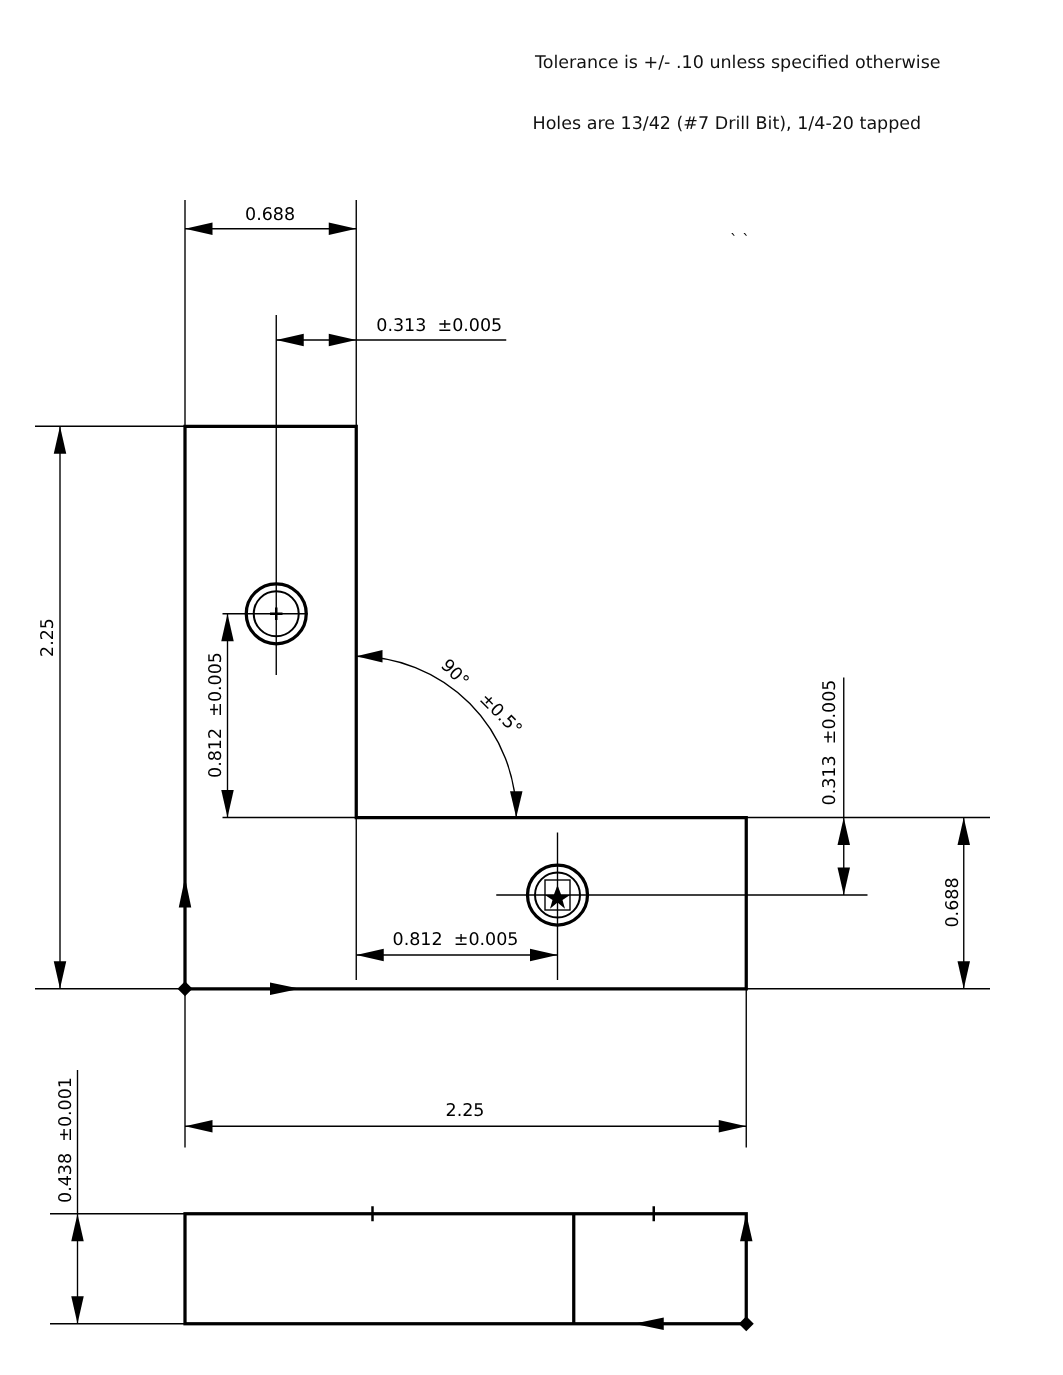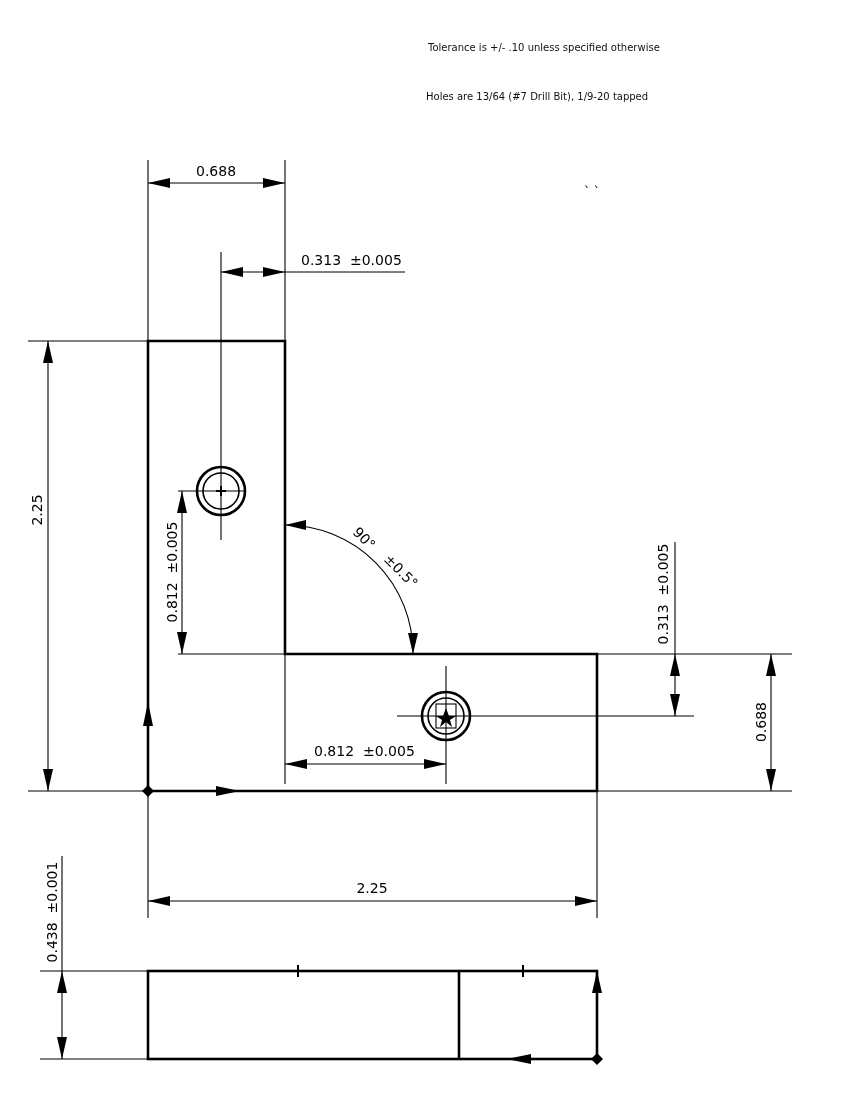--- a/index.html
+++ b/index.html
@@ -1,29 +1,29 @@
 <!DOCTYPE html>
 <html><head>
 <meta charset="utf-8">
 <style>
   html, body { margin: 0; padding: 0; background: #ffffff; }
   body { width: 850px; height: 1100px; position: relative; overflow: hidden;
          font-family: "DejaVu Sans", sans-serif; color: #000; }
-  .note { position: absolute; font-size: 10px; white-space: nowrap; color: #111; }
+  .note { position: absolute; font-size: 14px; white-space: nowrap; color: #111; }
   svg { position: absolute; left: 0; top: 0; }
   svg text { font-family: "DejaVu Sans", sans-serif; font-size: 14px; fill: #000; }
   .thick { stroke: #000; stroke-width: 2.6; fill: none; }
   .thin { stroke: #000; stroke-width: 1.1; fill: none; }
   .arrow { fill: #000; stroke: none; }
 </style>
 </head>
 <body>
 
 <div class="note" style="left:428px; top:42px;">Tolerance is +/- .10 unless specified otherwise</div>
-<div class="note" style="left:426px; top:91px;">Holes are 13/64 (#7 Drill Bit), 1/9-20 tapped</div>
+<div class="note" style="left:426px; top:91px;">Holes are 13/42 (#7 Drill Bit), 1/4-20 tapped</div>
 
 <svg width="850" height="1100" viewBox="0 0 850 1100">
 
   <text x="584" y="196" style="font-size:12px;">` `</text>
 
   <g>
 
     <path class="thick" d="M148,341 L285,341 L285,654 L597,654 L597,791 L148,791 Z"></path>
 
     <path class="arrow" d="M148,785 L154,791 L148,797 L142,791 Z"></path>

